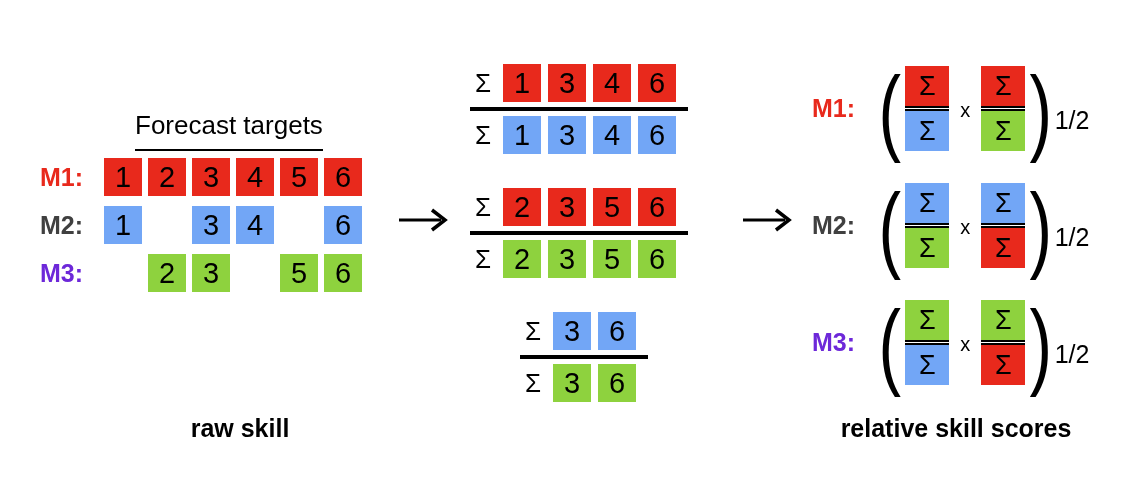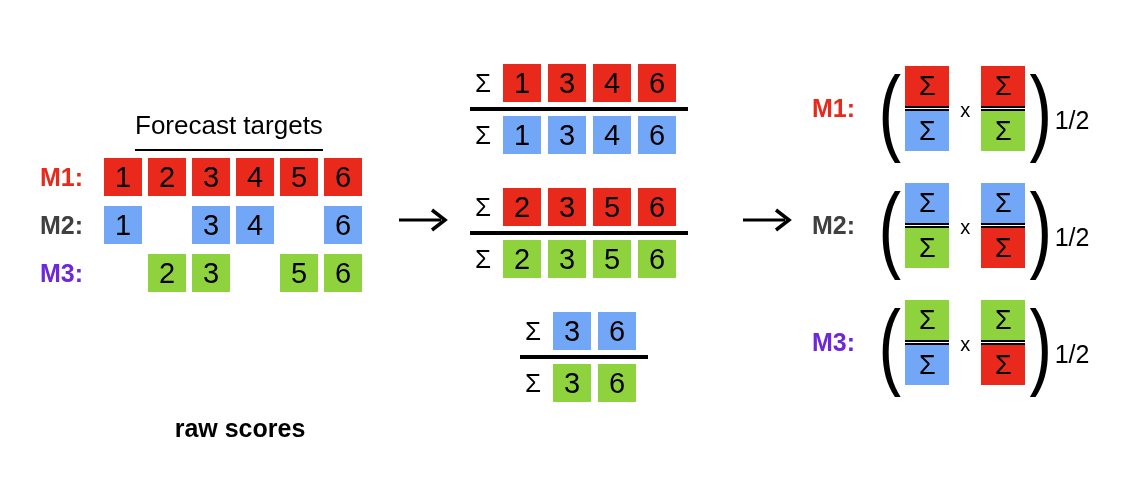--- a/index.html
+++ b/index.html
@@ -357,15 +357,16 @@
       <span class="sigma-frac">
         <span class="sigma-tile green">Σ</span>
         <span class="thin-bar"></span>
         <span class="sigma-tile red">Σ</span>
       </span>
       <span class="paren paren-right">)</span>
       <span class="expo">1/2</span>
     </div>
   </div>
 
-  <div class="caption" id="caption-0">raw scores</div>
+  <div class="caption" id="caption-0">raw skill</div>
+  <div class="caption" id="caption-2">relative skill scores</div>
 
 </div>
 
 </body></html>

